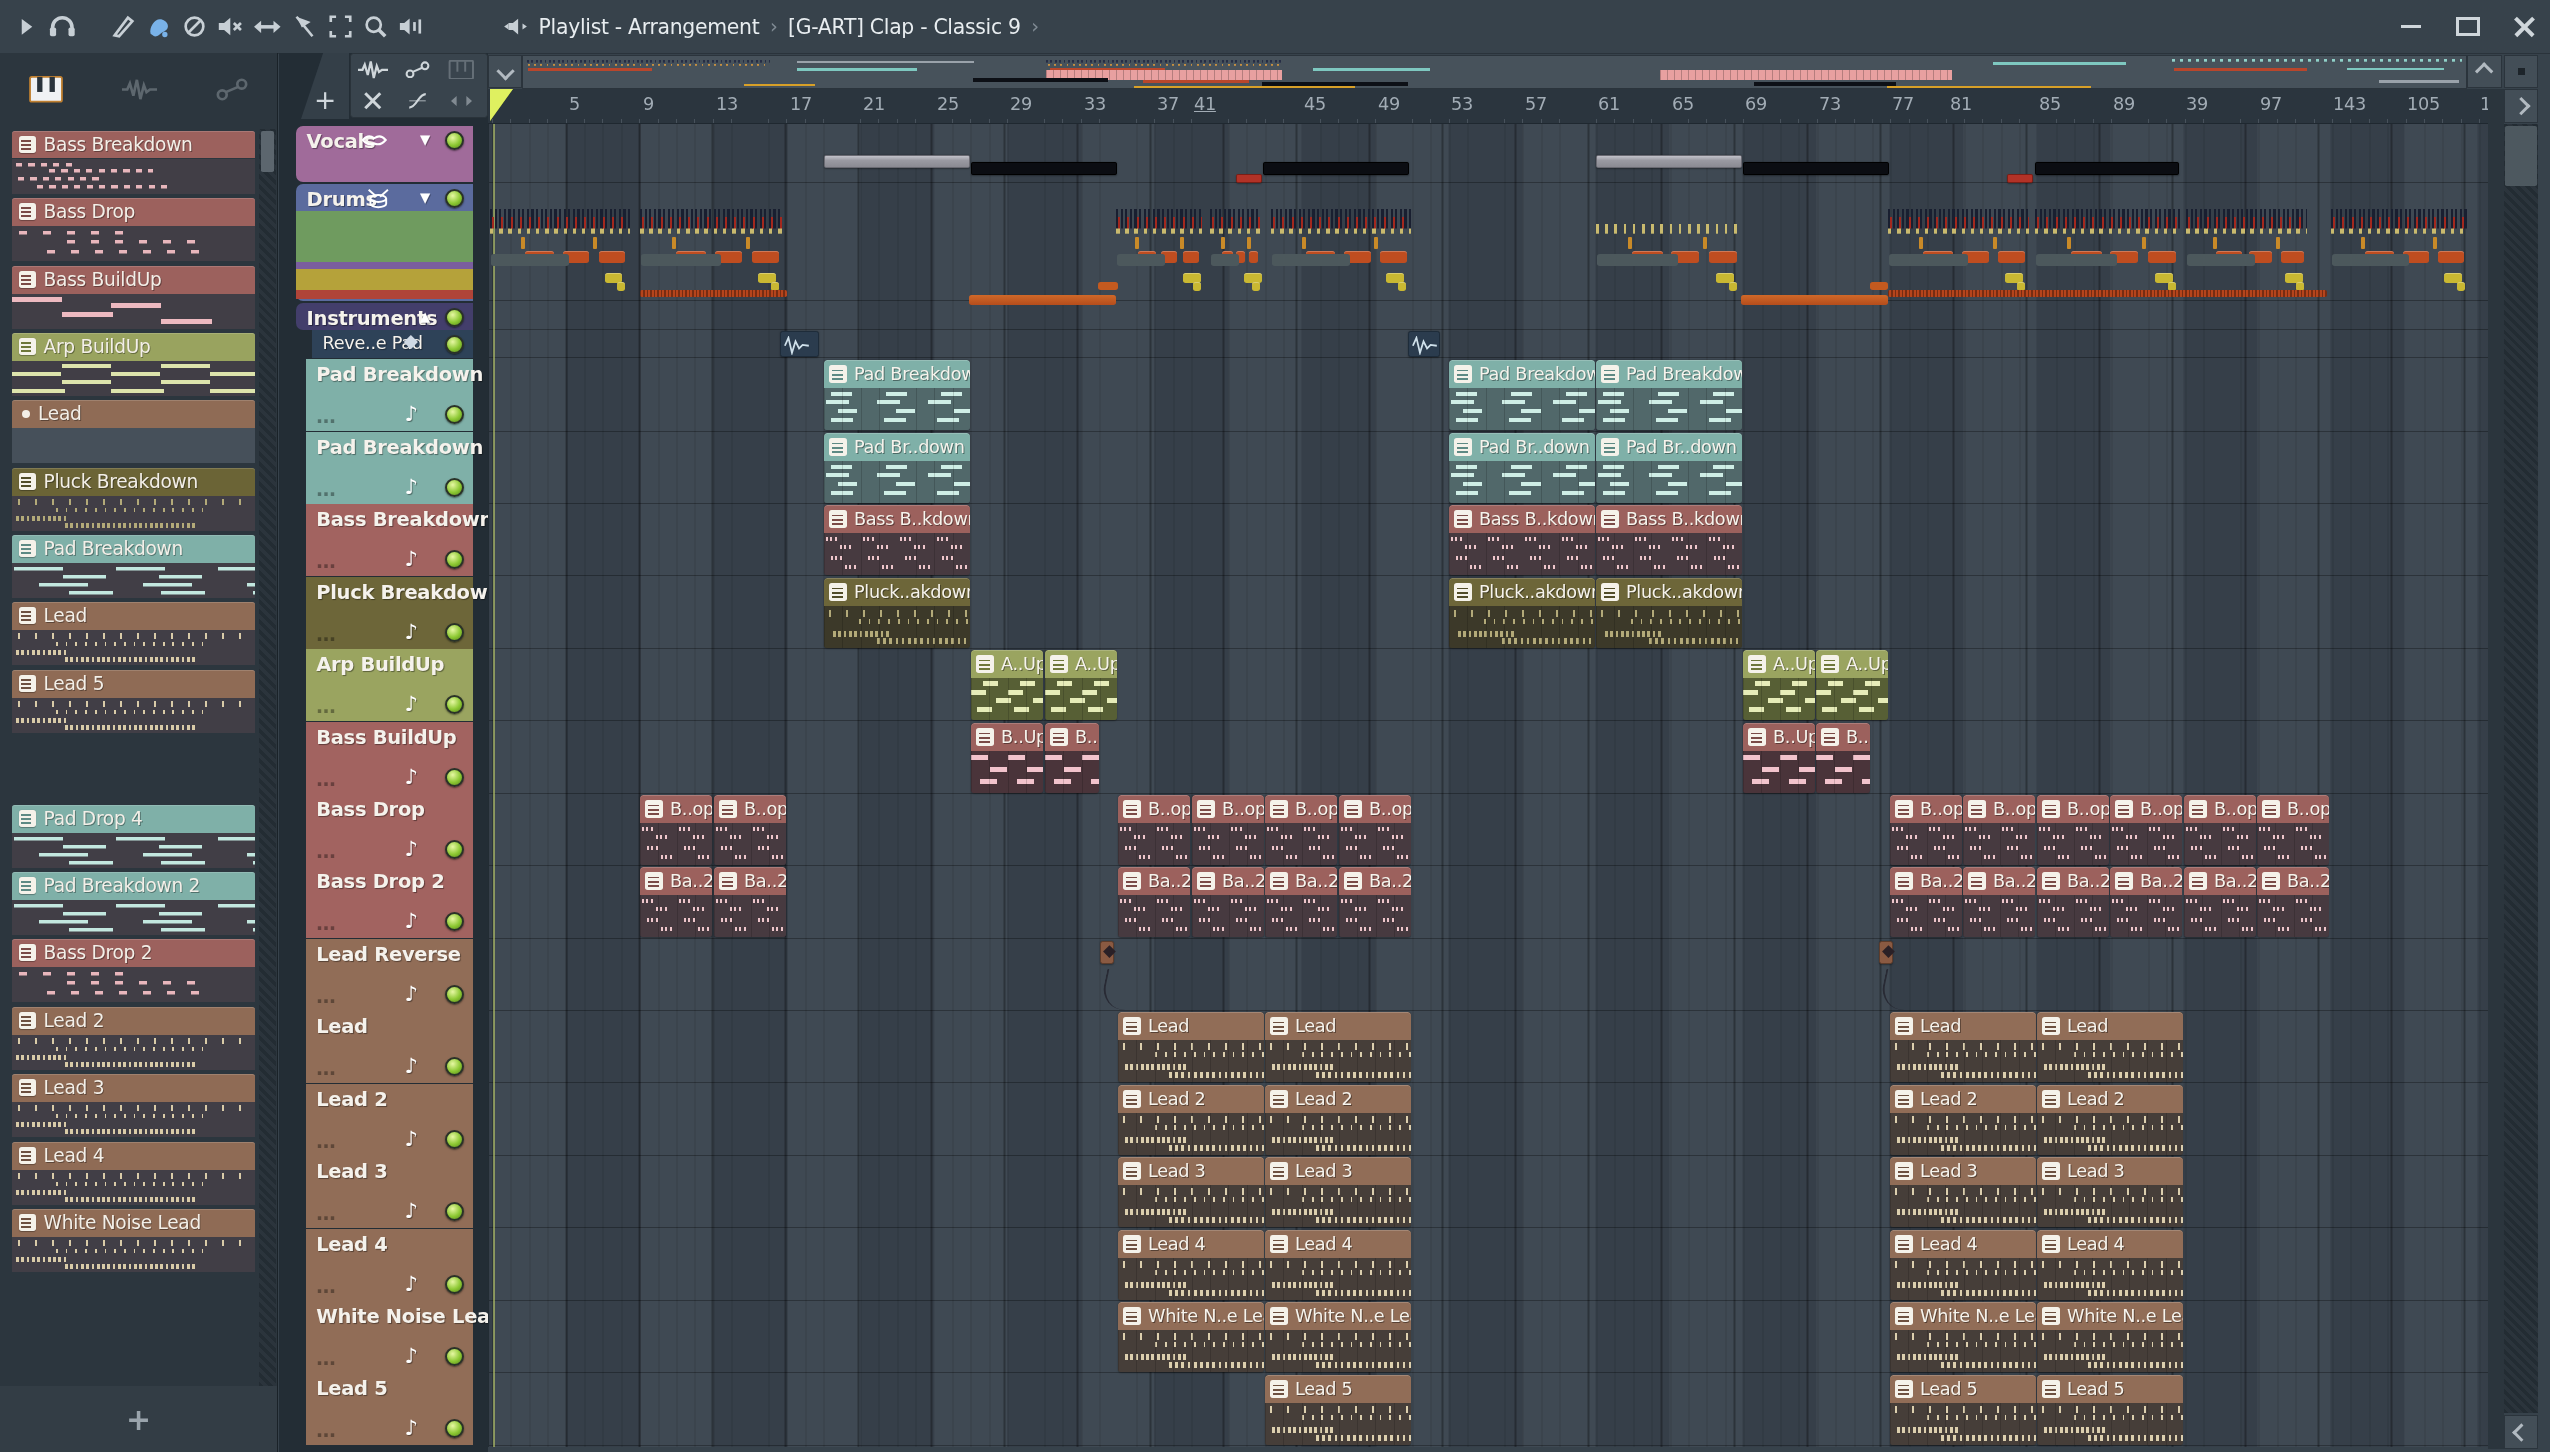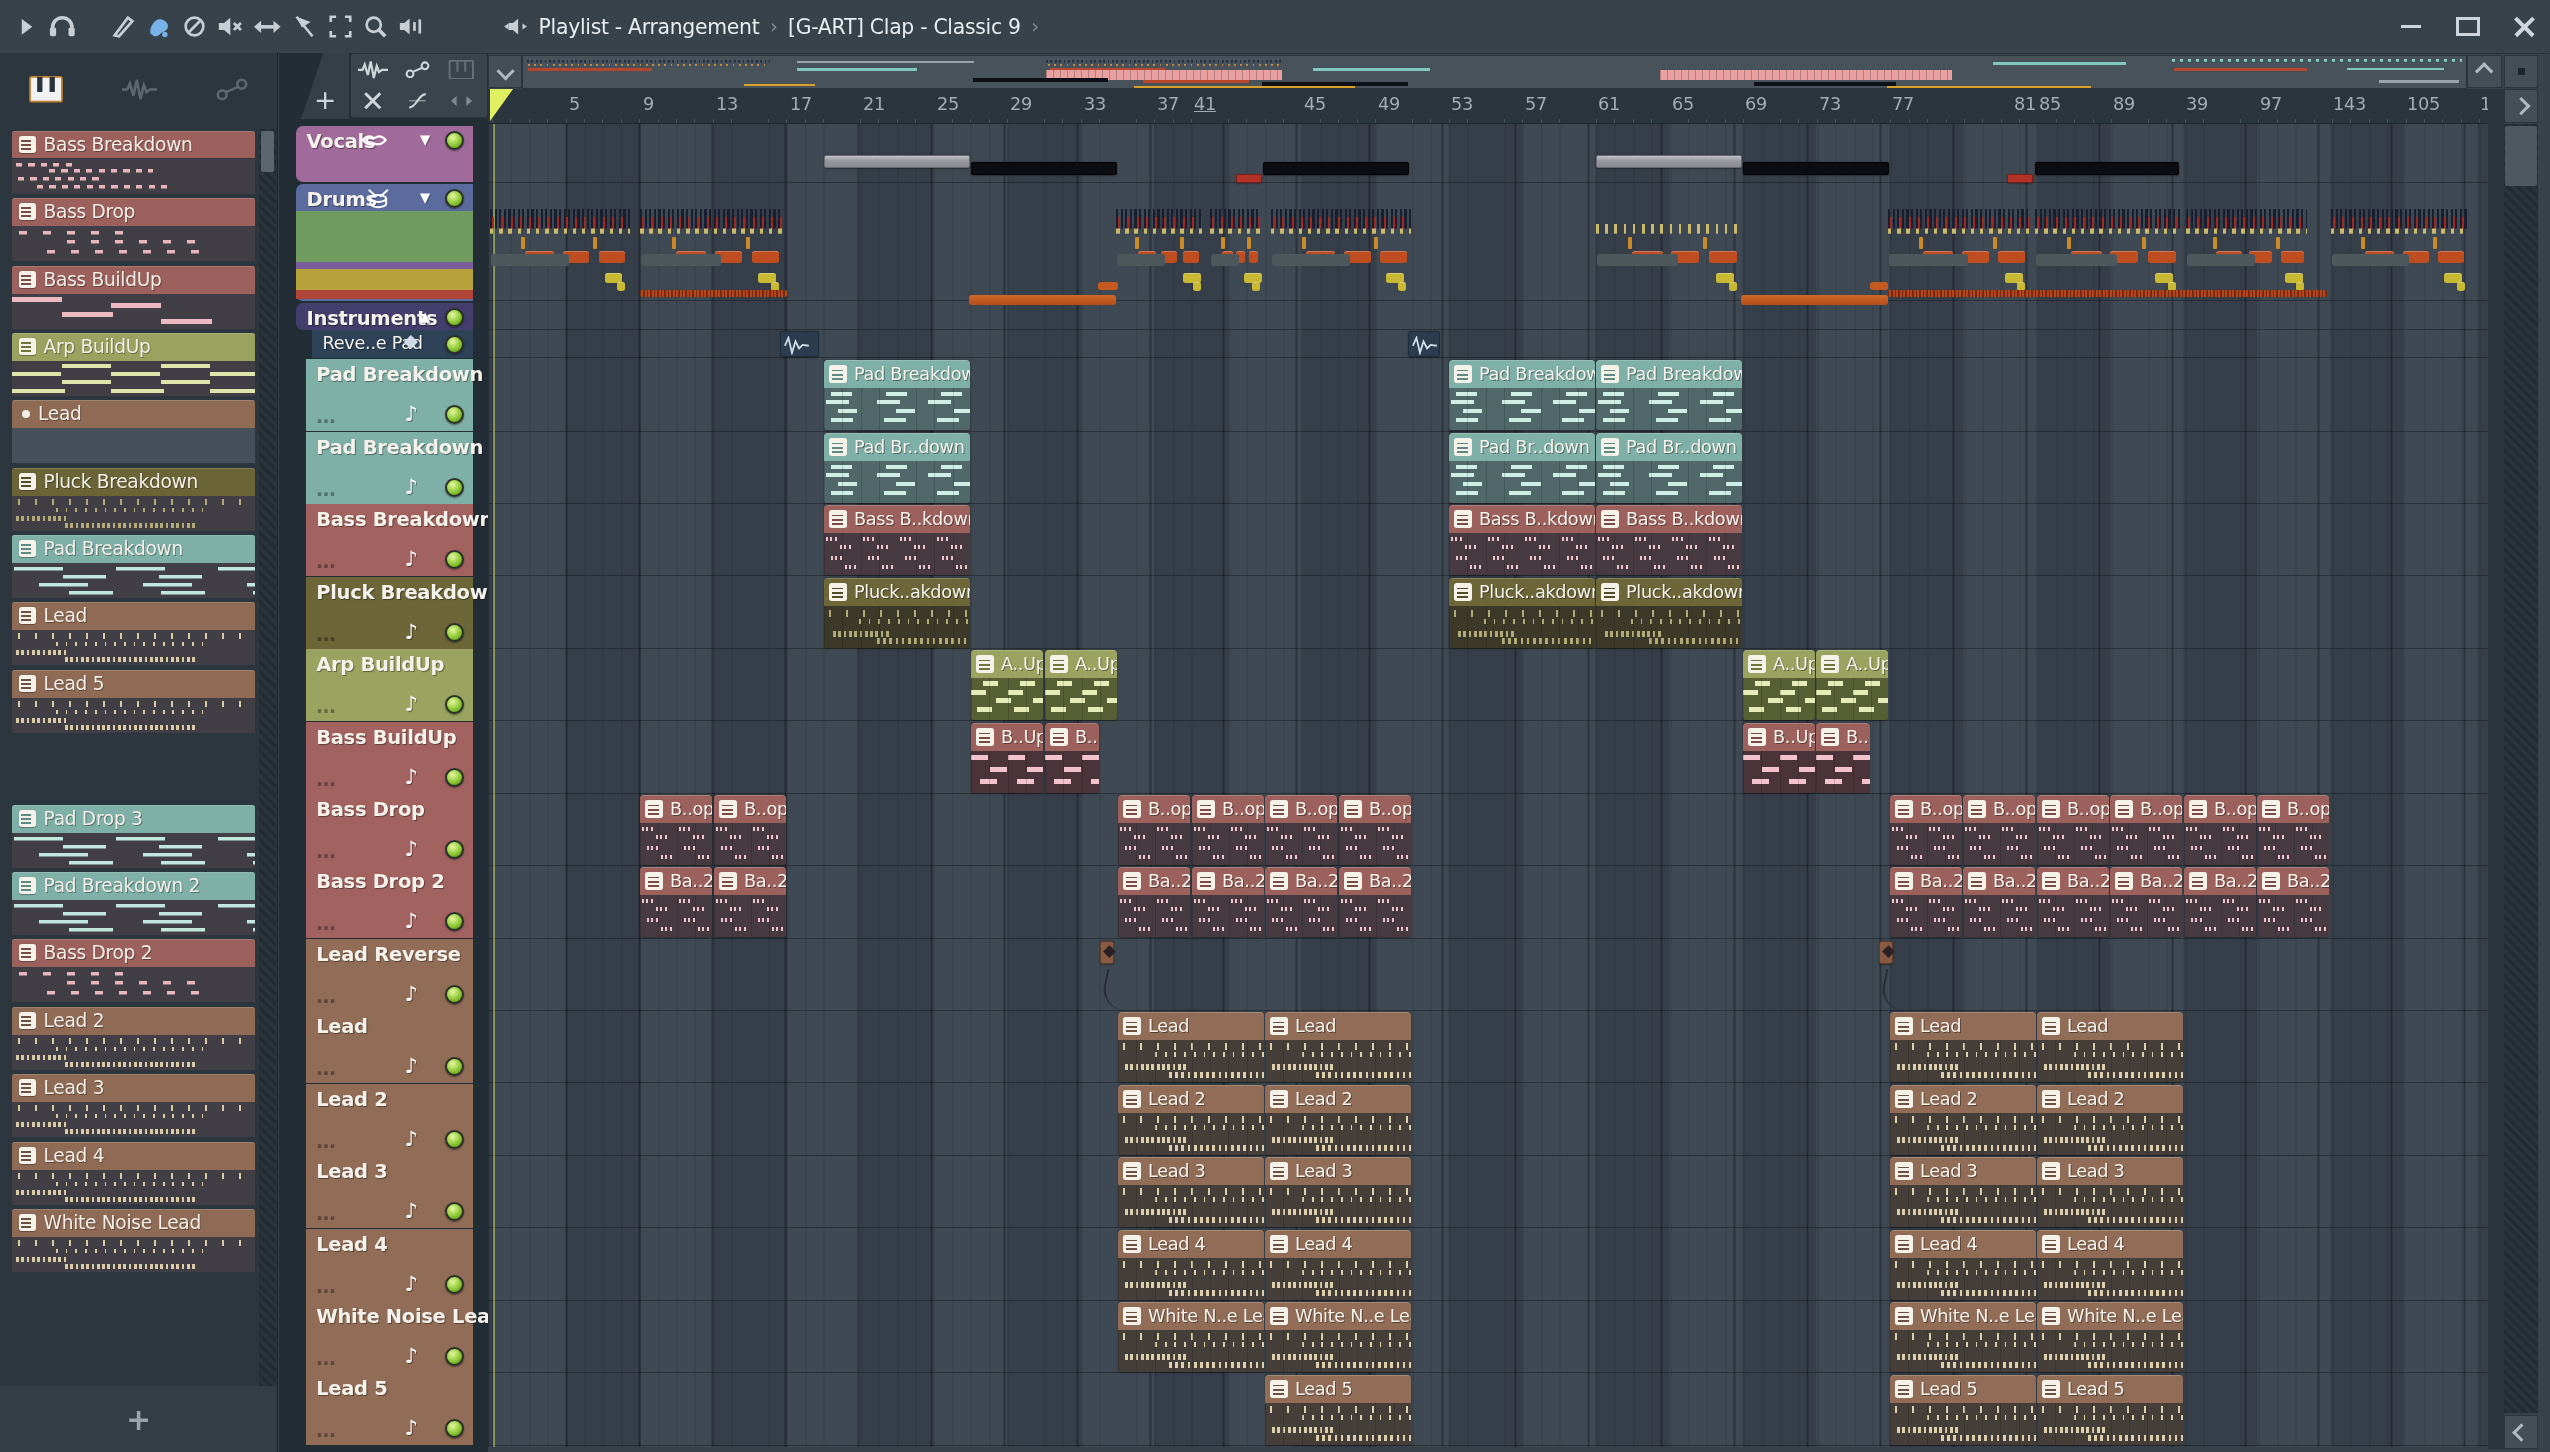--- a/index.html
+++ b/index.html
@@ -401,21 +401,21 @@
         <div class="card" style="top: 541px;">
           <div class="card-h" style="background: linear-gradient(rgb(143, 107, 85), rgb(143, 107, 85));">
             <div class="licon" style="--lc: #6d5040;"></div>
             <div class="card-name">Lead 5</div>
           </div>
           <div class="card-pv pv-ticks"></div>
         </div>
         <div class="card" style="top: 676px;">
           <div class="card-h" style="background: linear-gradient(rgb(127, 176, 168), rgb(127, 176, 168));">
             <div class="licon" style="--lc: #5e8a84;"></div>
-            <div class="card-name">Pad Drop 3</div>
+            <div class="card-name">Pad Drop 4</div>
           </div>
           <div class="card-pv pv-lines"></div>
         </div>
         <div class="card" style="top: 743px;">
           <div class="card-h" style="background: linear-gradient(rgb(127, 176, 168), rgb(127, 176, 168));">
             <div class="licon" style="--lc: #5e8a84;"></div>
             <div class="card-name">Pad Breakdown 2</div>
           </div>
           <div class="card-pv pv-lines"></div>
         </div>
@@ -680,21 +680,21 @@
       <span class="rnum" style="left: 706px; text-decoration: underline;">41</span>
       <span class="rnum" style="left: 816px;">45</span>
       <span class="rnum" style="left: 890px;">49</span>
       <span class="rnum" style="left: 963px;">53</span>
       <span class="rnum" style="left: 1037px;">57</span>
       <span class="rnum" style="left: 1110px;">61</span>
       <span class="rnum" style="left: 1184px;">65</span>
       <span class="rnum" style="left: 1257px;">69</span>
       <span class="rnum" style="left: 1331px;">73</span>
       <span class="rnum" style="left: 1404px;">77</span>
-      <span class="rnum" style="left: 1526px;">81</span>
+      <span class="rnum" style="left: 1462px;">81</span>
       <span class="rnum" style="left: 1551px;">85</span>
       <span class="rnum" style="left: 1625px;">89</span>
       <span class="rnum" style="left: 1698px;">39</span>
       <span class="rnum" style="left: 1772px;">97</span>
       <span class="rnum" style="left: 1845px;">143</span>
       <span class="rnum" style="left: 1919px;">105</span>
       <span class="rnum" style="left: 1992px;">109</span>
     </div>
 
   <div class="grid" id="grid">

